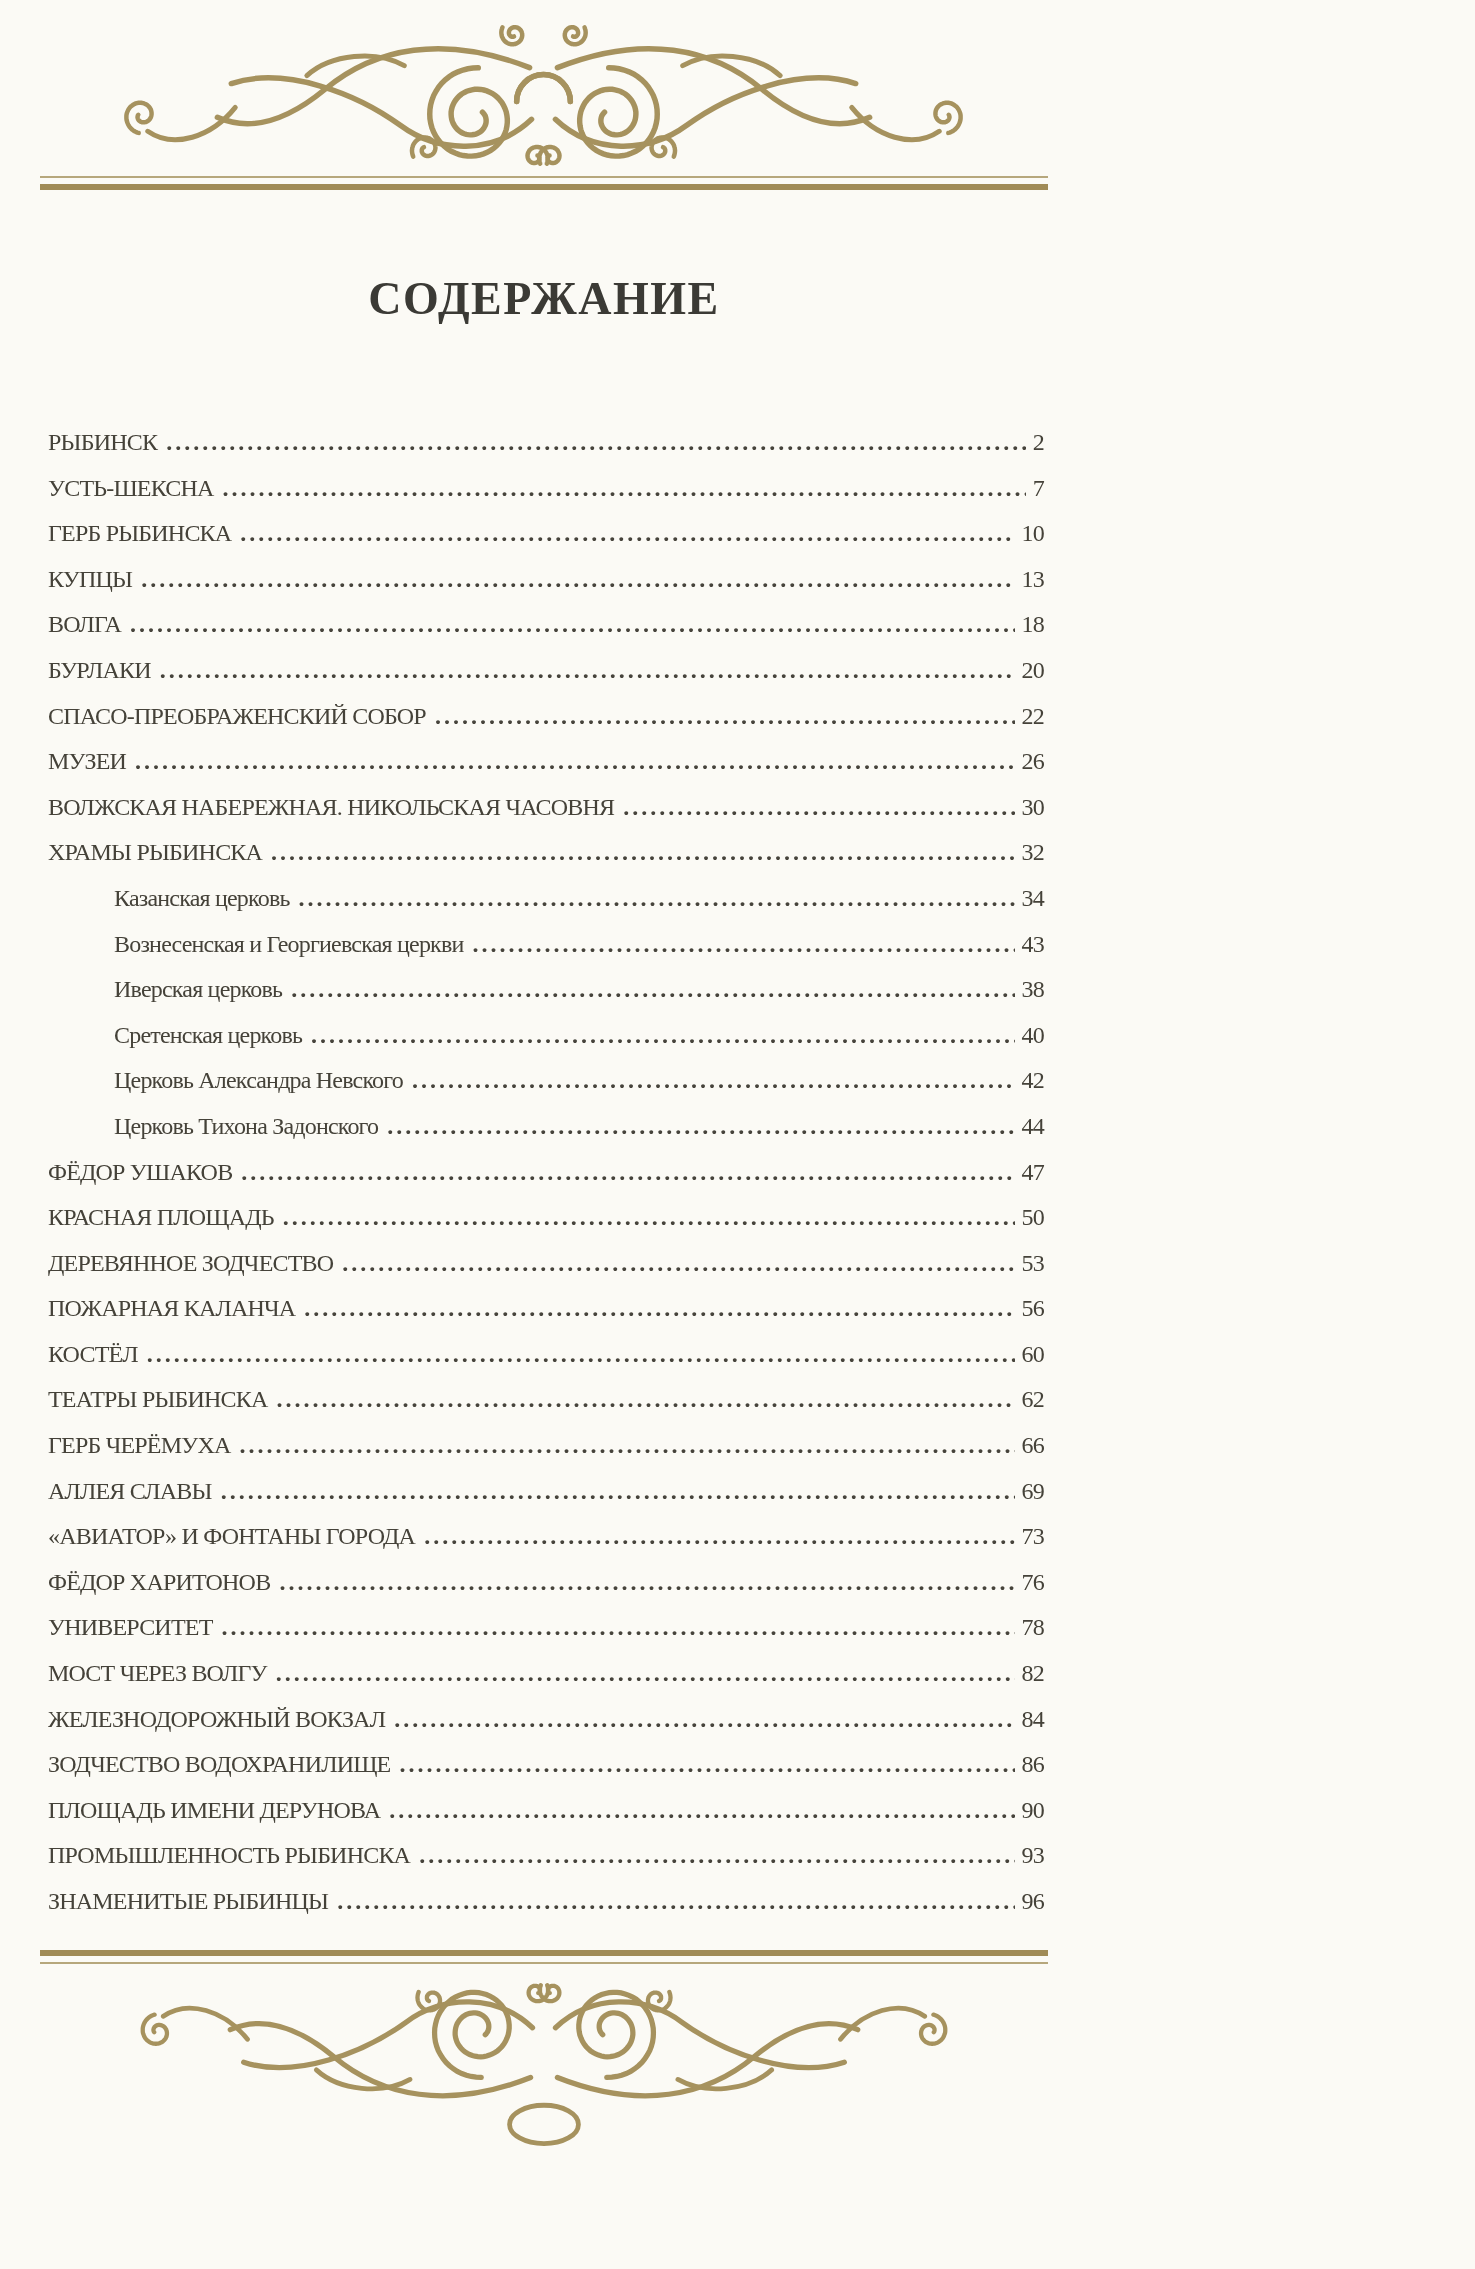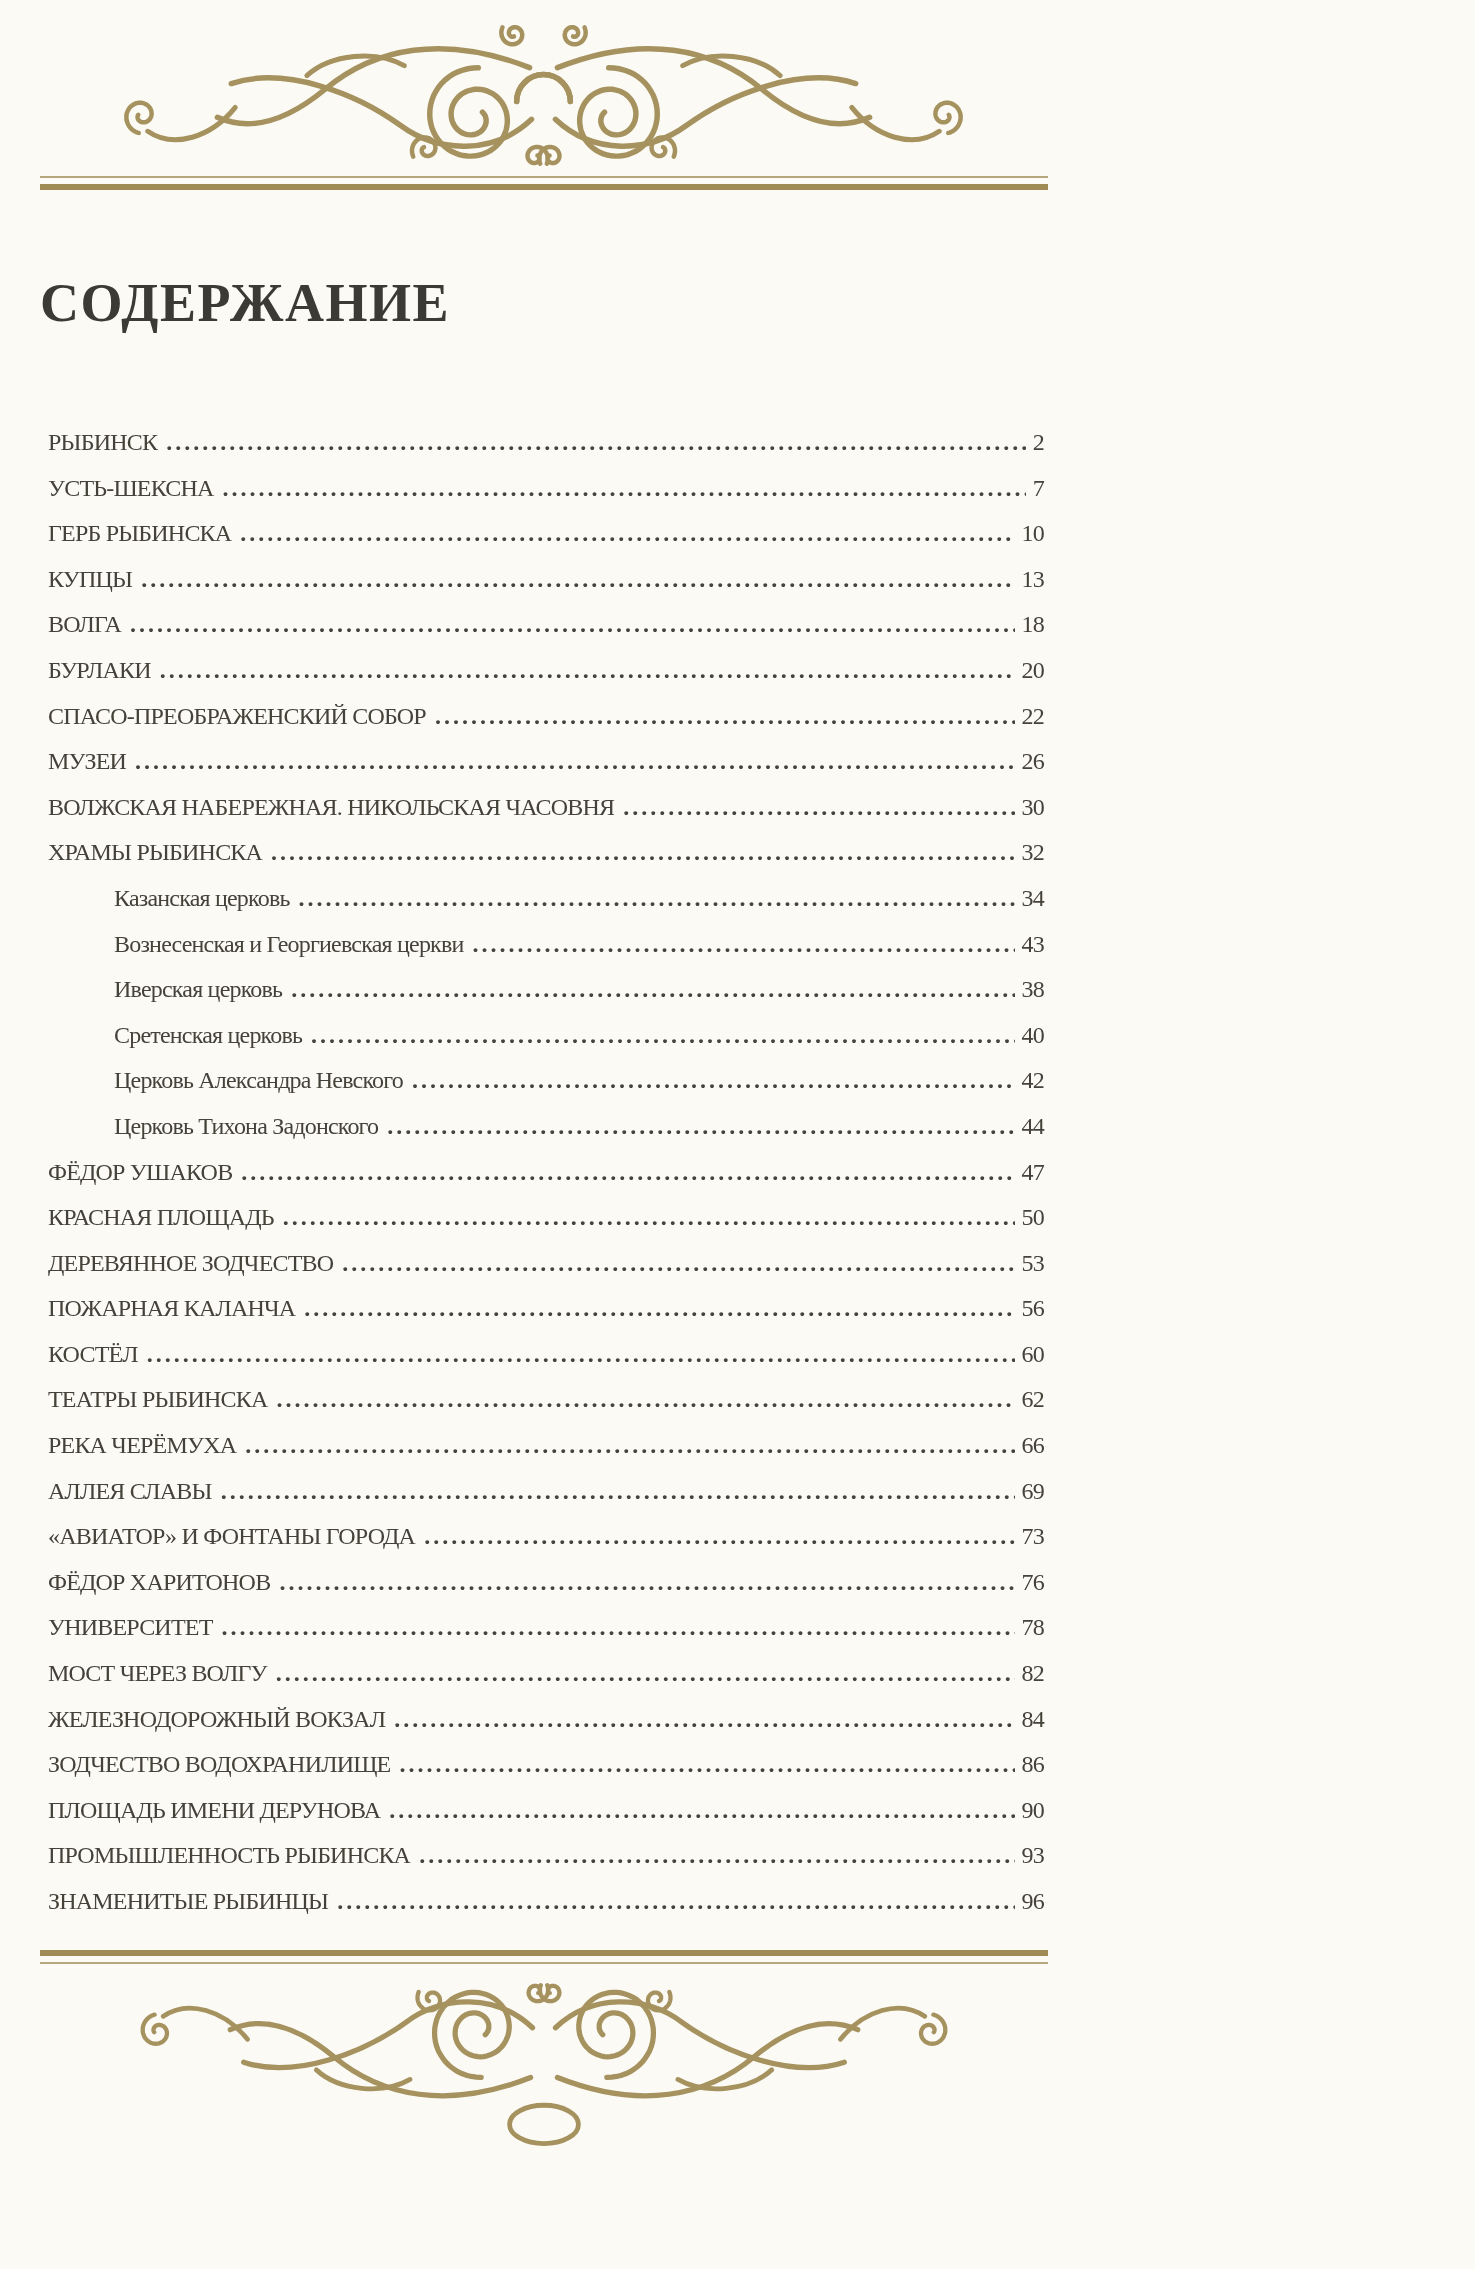--- a/index.html
+++ b/index.html
@@ -16,21 +16,21 @@
   #rule-top-thin{top:176px;}
   #rule-top-thick{top:184px;}
   #rule-bottom-thick{top:1950px;}
   #rule-bottom-thin{top:1962px;}
   .ornament{position:absolute;}
   #ornament-top{left:46px;top:6px;width:915px;height:174px;}
   #ornament-bottom{left:64px;top:1976px;width:880px;height:182px;}
   .ornament path,.ornament ellipse{fill:none;stroke:#a6925e;stroke-linecap:round;}
   .page-title{
     position:absolute;left:0;top:272px;width:100%;
-    text-align:left;font-size:54px;font-weight:bold;
+    text-align:center;font-size:46px;font-weight:bold;
     letter-spacing:1.5px;color:#3b3a35;
   }
   .toc{
     position:absolute;left:0;top:420px;width:1008px;
     box-sizing:border-box;padding:0 4px 0 8px;
     font-size:24px;color:#454239;letter-spacing:-0.8px;
   }
   .toc-row{
     display:flex;align-items:baseline;
     height:45.6px;line-height:45.6px;
@@ -182,21 +182,21 @@
       <span class="toc-label">КОСТЁЛ</span>
       <span class="leader">................................................................................................................................................................</span>
       <span class="toc-page">60</span>
     </div>
       <div class="toc-row">
       <span class="toc-label">ТЕАТРЫ РЫБИНСКА</span>
       <span class="leader">................................................................................................................................................................</span>
       <span class="toc-page">62</span>
     </div>
       <div class="toc-row">
-      <span class="toc-label">РЕКА ЧЕРЁМУХА</span>
+      <span class="toc-label">ГЕРБ ЧЕРЁМУХА</span>
       <span class="leader">................................................................................................................................................................</span>
       <span class="toc-page">66</span>
     </div>
       <div class="toc-row">
       <span class="toc-label">АЛЛЕЯ СЛАВЫ</span>
       <span class="leader">................................................................................................................................................................</span>
       <span class="toc-page">69</span>
     </div>
       <div class="toc-row">
       <span class="toc-label">«АВИАТОР» И ФОНТАНЫ ГОРОДА</span>

